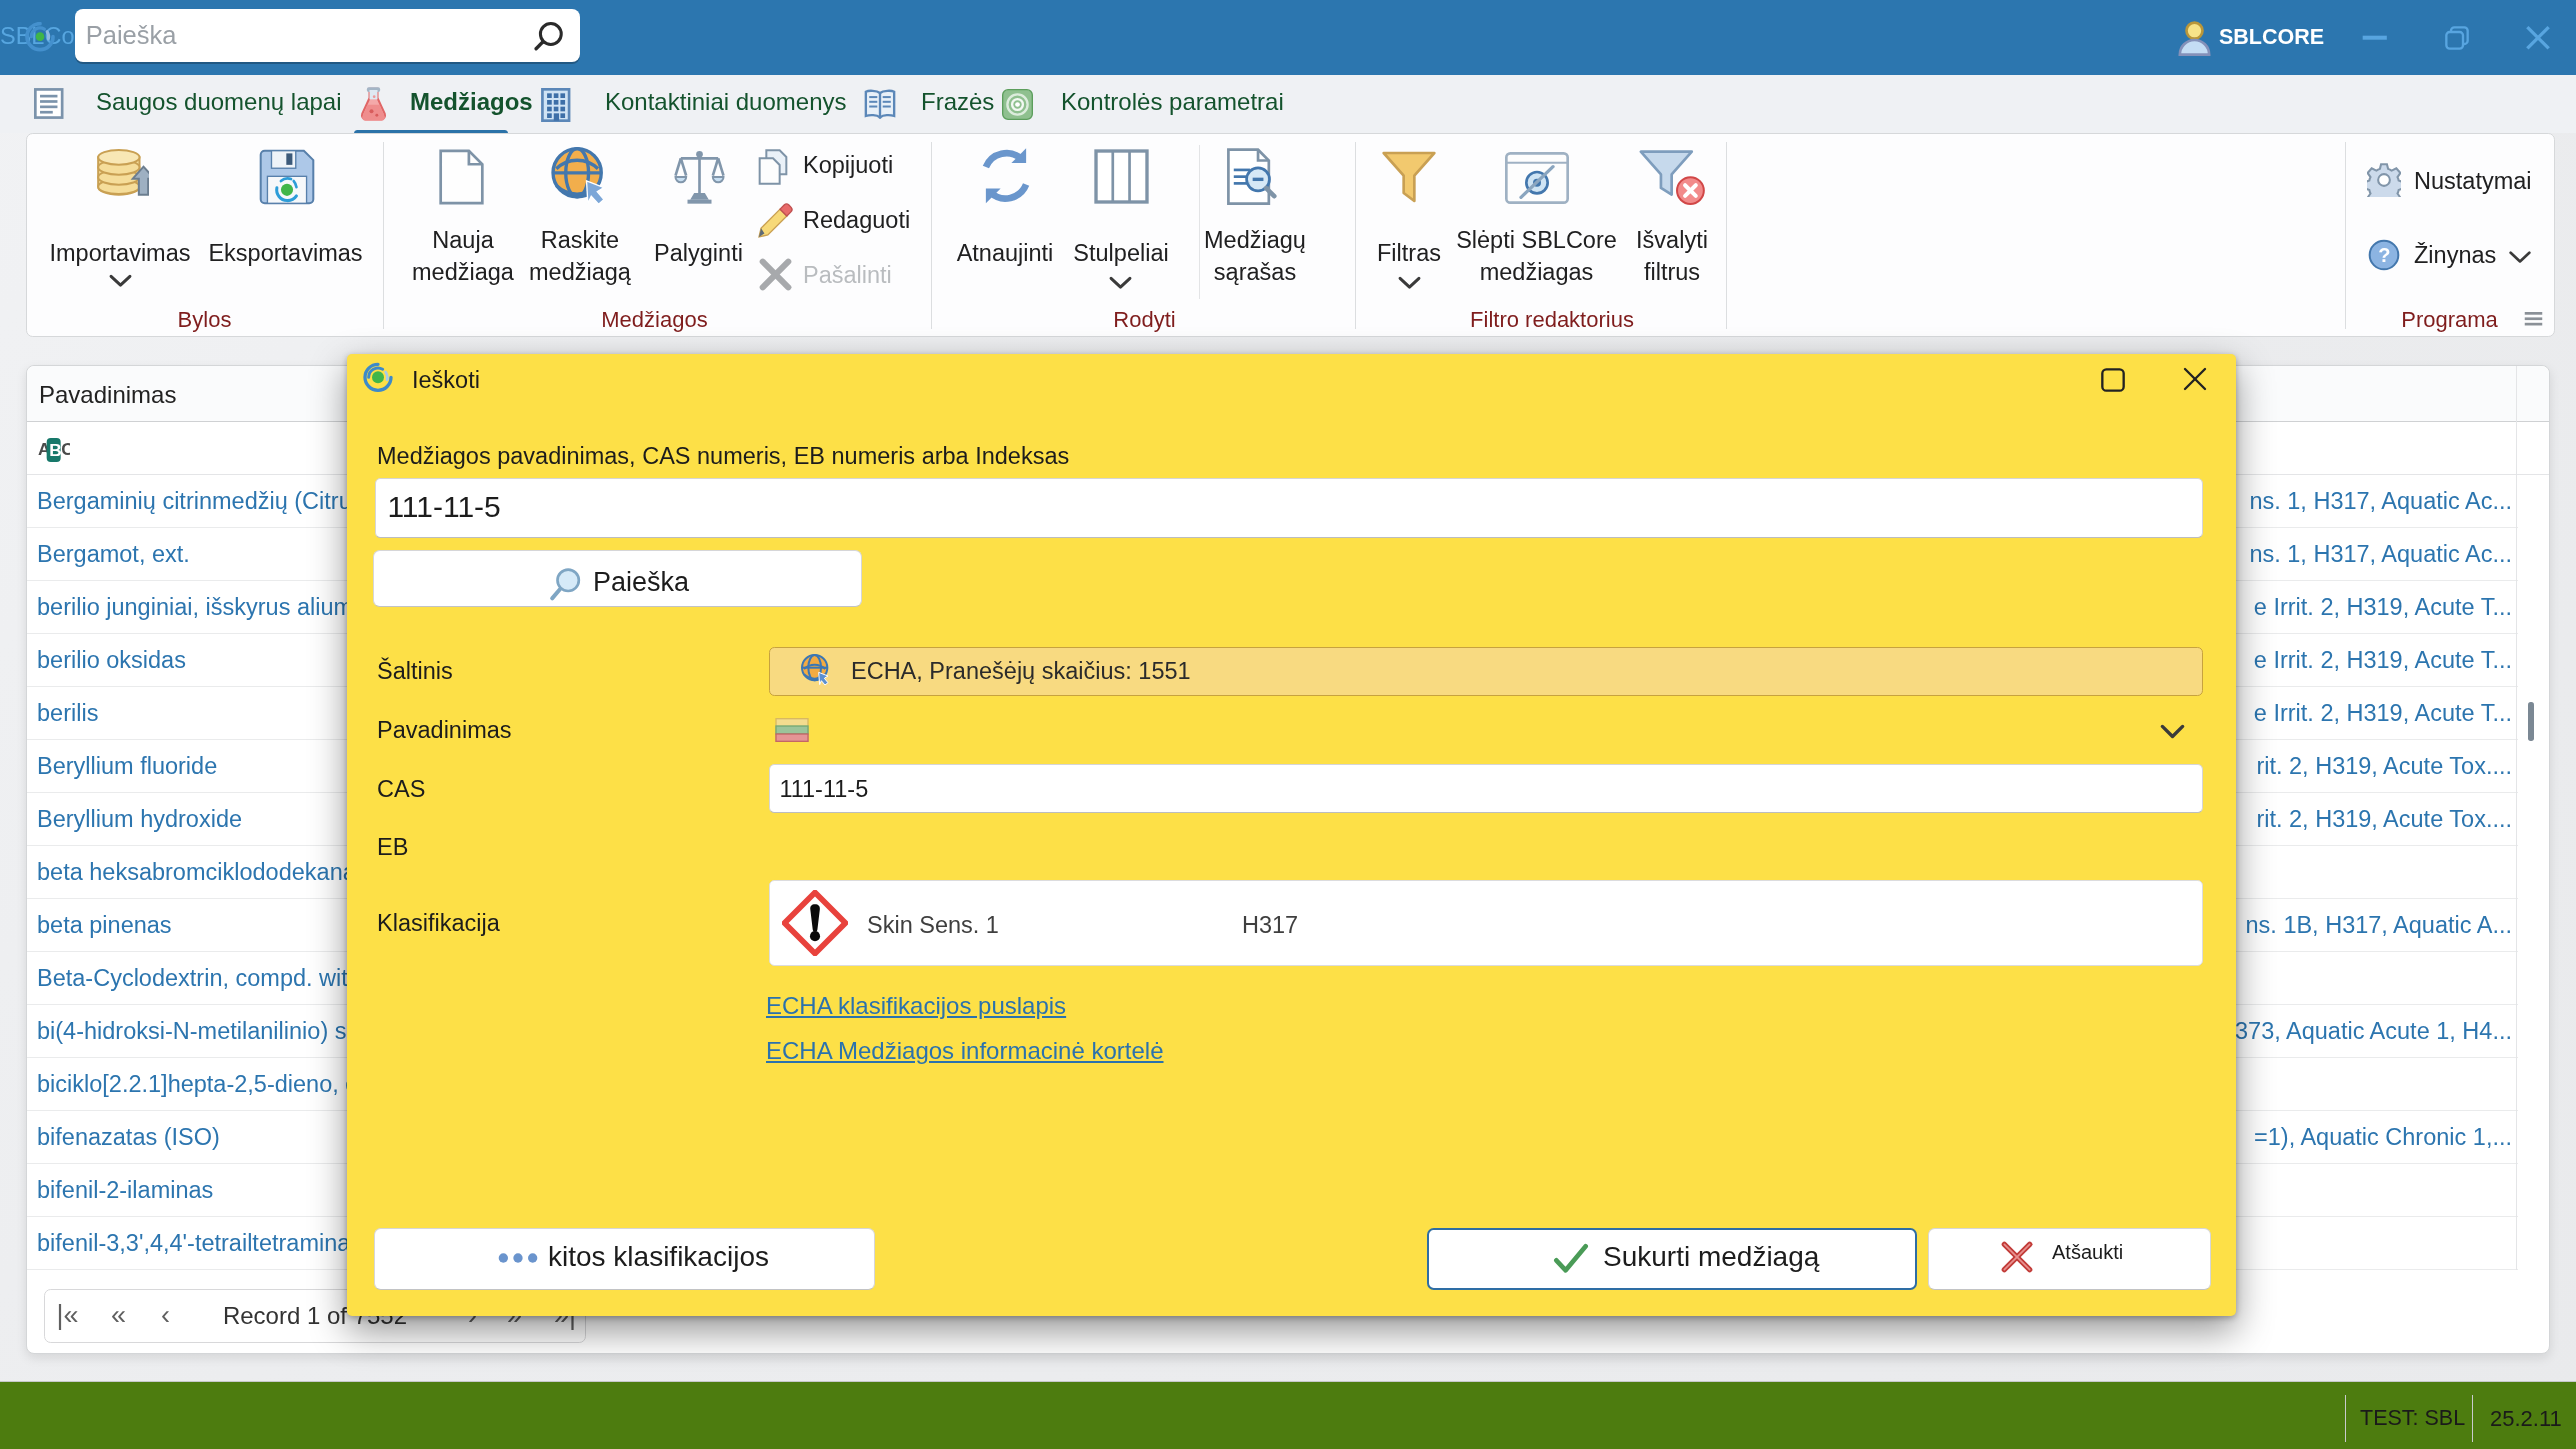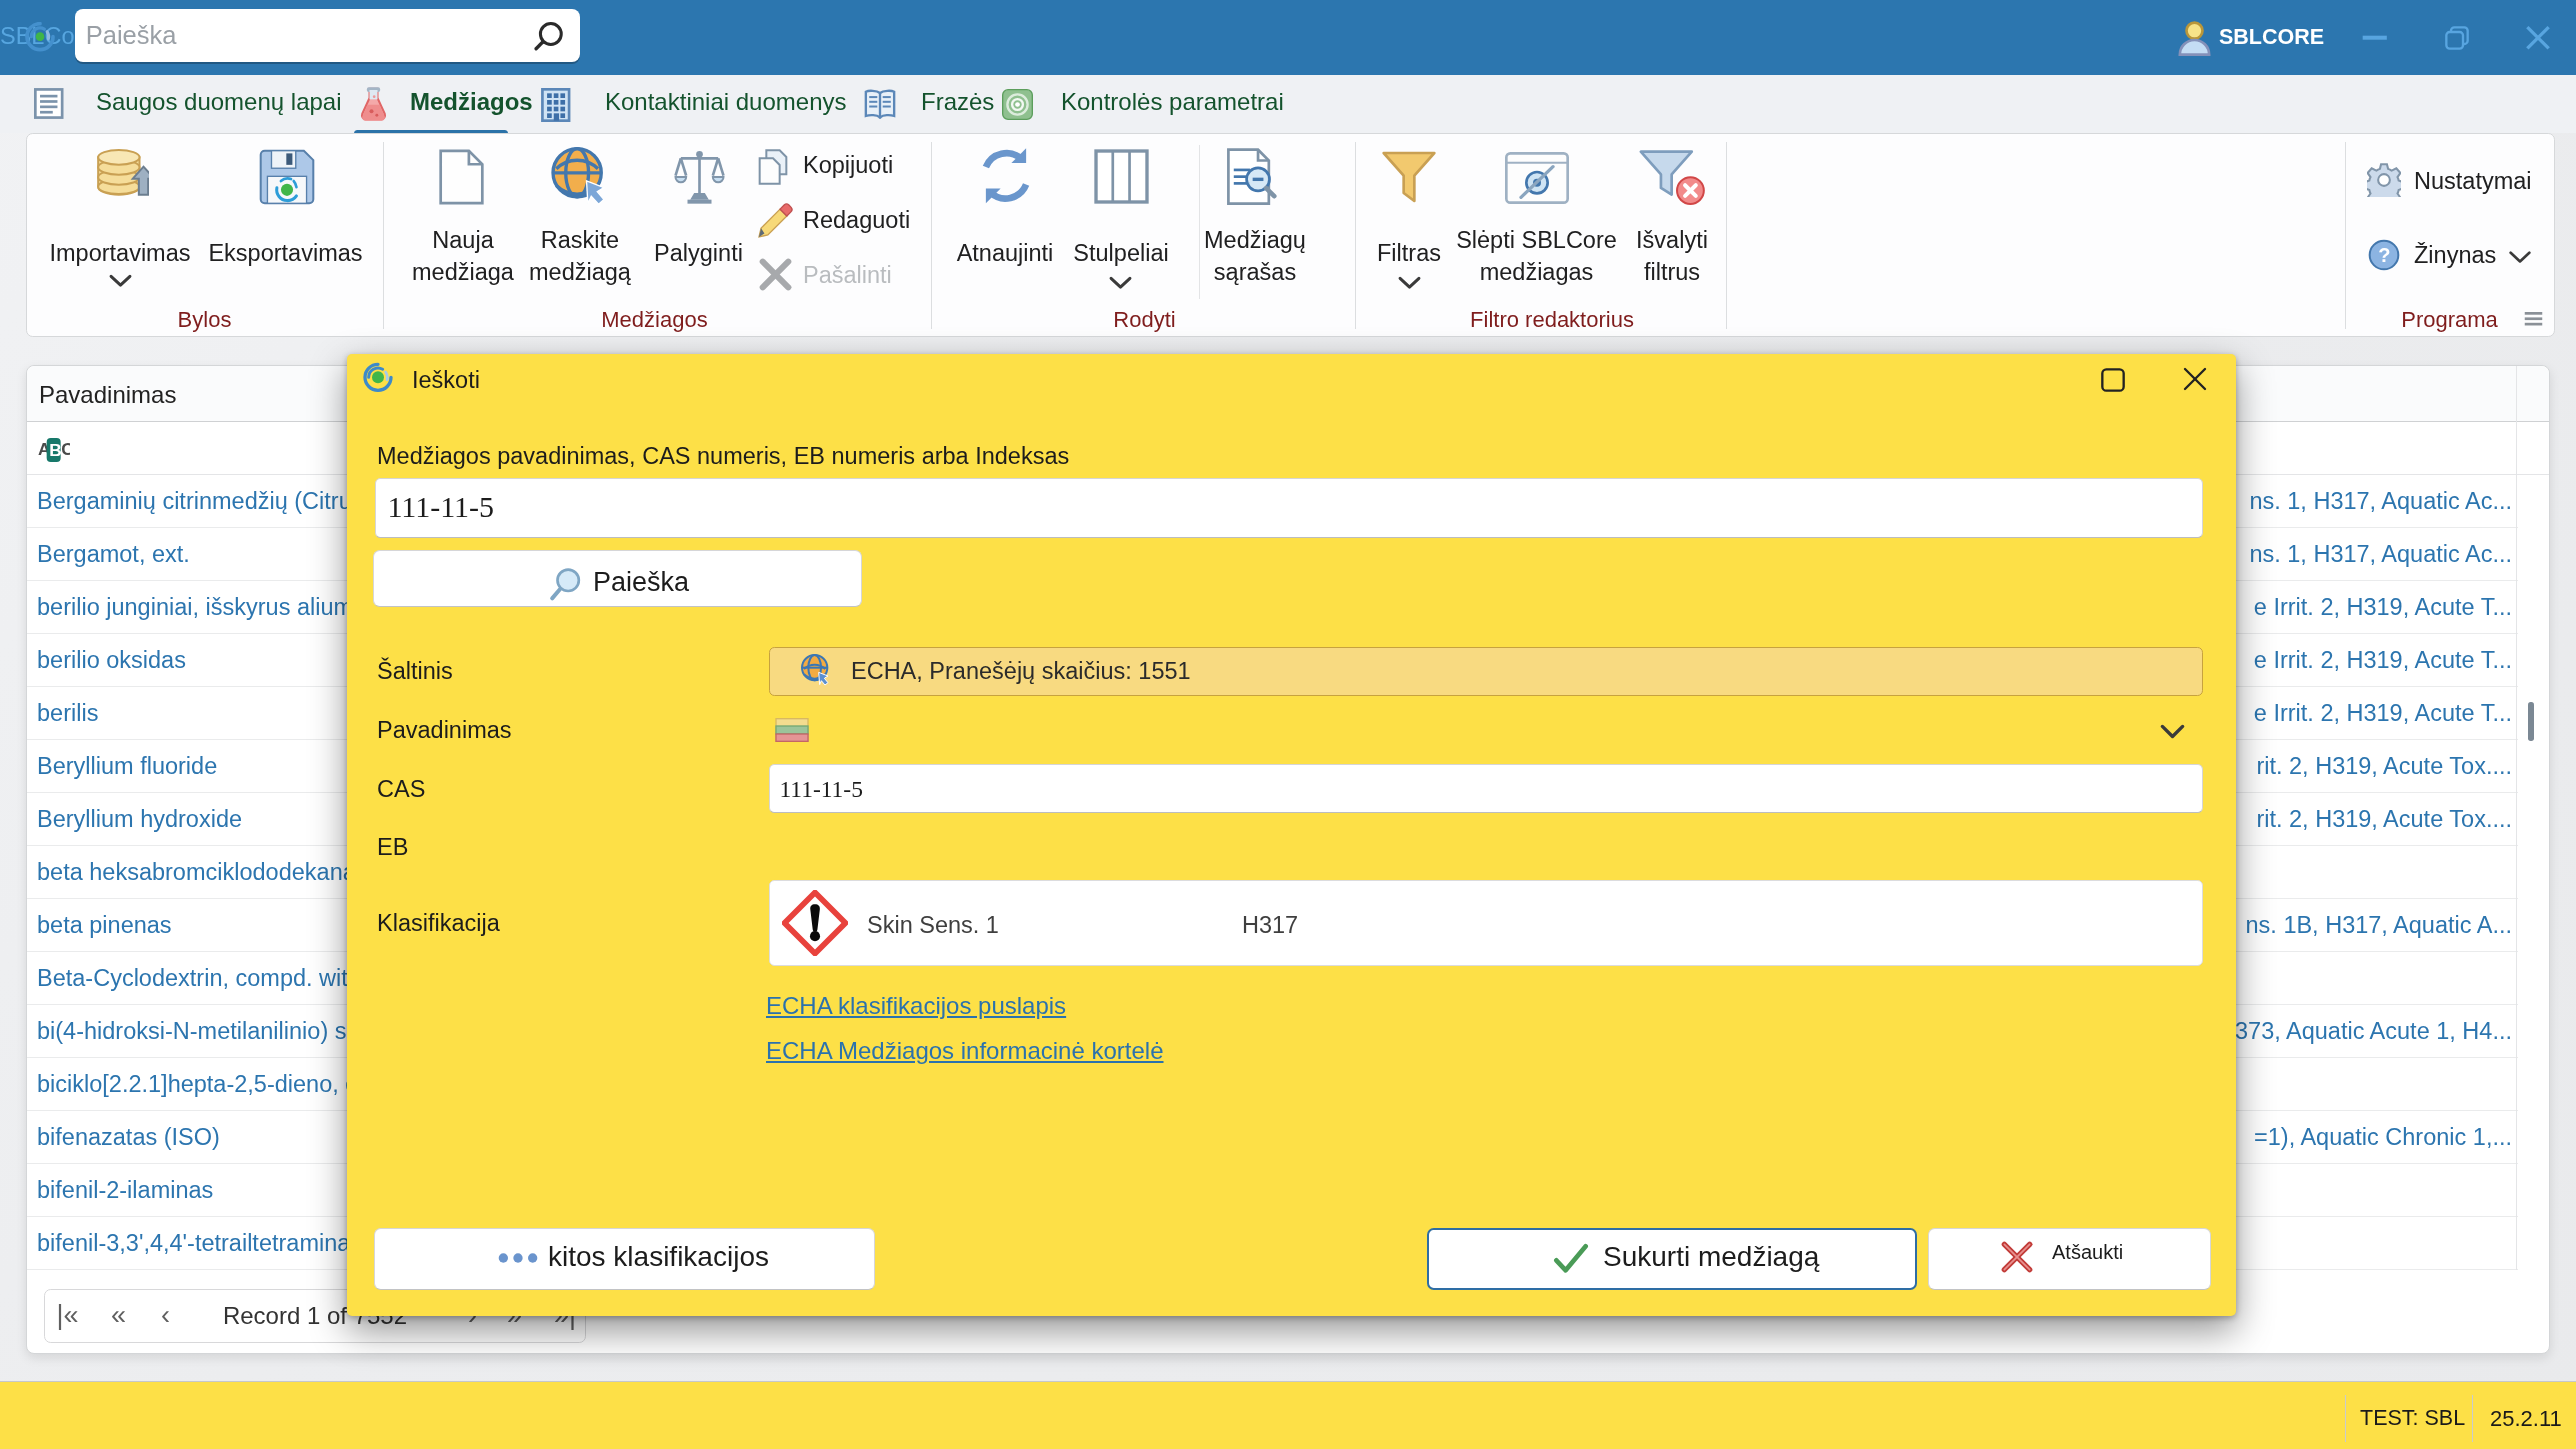--- a/index.html
+++ b/index.html
@@ -32,28 +32,28 @@
 .trow { position:absolute; left:0; width:2491px; height:53px; border-bottom:0.7px solid #eaebec; }
 .trow span { position:absolute; left:10px; top:12.8px; font-size:23.5px; color:#2c75af; white-space:nowrap; }
 .trow b { position:absolute; right:6px; top:12.8px; font-size:23.5px; font-weight:normal; color:#2c75af; white-space:nowrap; }
 #coldiv { position:absolute; right:32px; top:0; width:0.7px; height:904px; background:#e4e5e7; }
 #vthumb { position:absolute; right:15.4px; top:336px; width:5.4px; height:39px; background:#7b8894; border-radius:2.7px; }
 
 #recnav { left:44px; top:1289px; width:542px; height:54px; background:#fff; border:1.3px solid #d8d8da; border-radius:6.7px; }
 #recnav .nv { position:absolute; top:0; height:51px; line-height:50px; font-size:27px; color:#606060; }
 #recnav .rtext { position:absolute; left:0; width:100%; text-align:center; top:0; height:51px; line-height:52px; font-size:24px; color:#333; }
 
-#statusbar { left:0; top:1381px; width:2576px; height:69px; background:#fde047; border-top:1.3px solid #c6c8ca; }
+#statusbar { left:0; top:1381px; width:2576px; height:69px; background:#4d7c0f; border-top:1.3px solid #c6c8ca; }
 .ssep { position:absolute; top:12.8px; height:47px; width:1.3px; background:#c9cbcd; }
 .stext { position:absolute; font-size:22px; color:#1a1a1a; top:24px; }
 
 #dialog { left:347px; top:354px; width:1889px; height:962px; background:#fde047; border-radius:5px; box-shadow:0 14.8px 37px rgba(0,0,0,.42), 0 2px 6.7px rgba(0,0,0,.28); }
 .dlabel { position:absolute; left:30px; font-size:23.5px; color:#1c1c1c; white-space:nowrap; }
 .dinput { position:absolute; left:422px; width:1434px; height:49px; background:#fff; border:1.3px solid #d5d5d7; border-bottom-color:#bcbdbf; border-radius:5.4px; }
-.dinput span { position:absolute; left:9.4px; top:11.4px; font-size:23.5px; color:#1c1c1c;font-family:Liberation Serif, serif; }
+.dinput span { position:absolute; left:9.4px; top:11.4px; font-size:23.5px; color:#1c1c1c; }
 .link { position:absolute; left:419px; font-size:24px; color:#2b72ad; text-decoration:underline; white-space:nowrap; }
 .dbtn { position:absolute; top:874px; height:62px; background:#fff; border:1.3px solid #d6d6d8; border-bottom-color:#c2c3c5; border-radius:6.7px; }
 </style></head>
 <body>
 
 <div class="abs" id="titlebar"></div>
 <div class="abs" id="apptitle">SBLCore 2025 Blue</div>
 <div class="abs" id="searchbox">
     <span>Paieška</span>
   </div>

